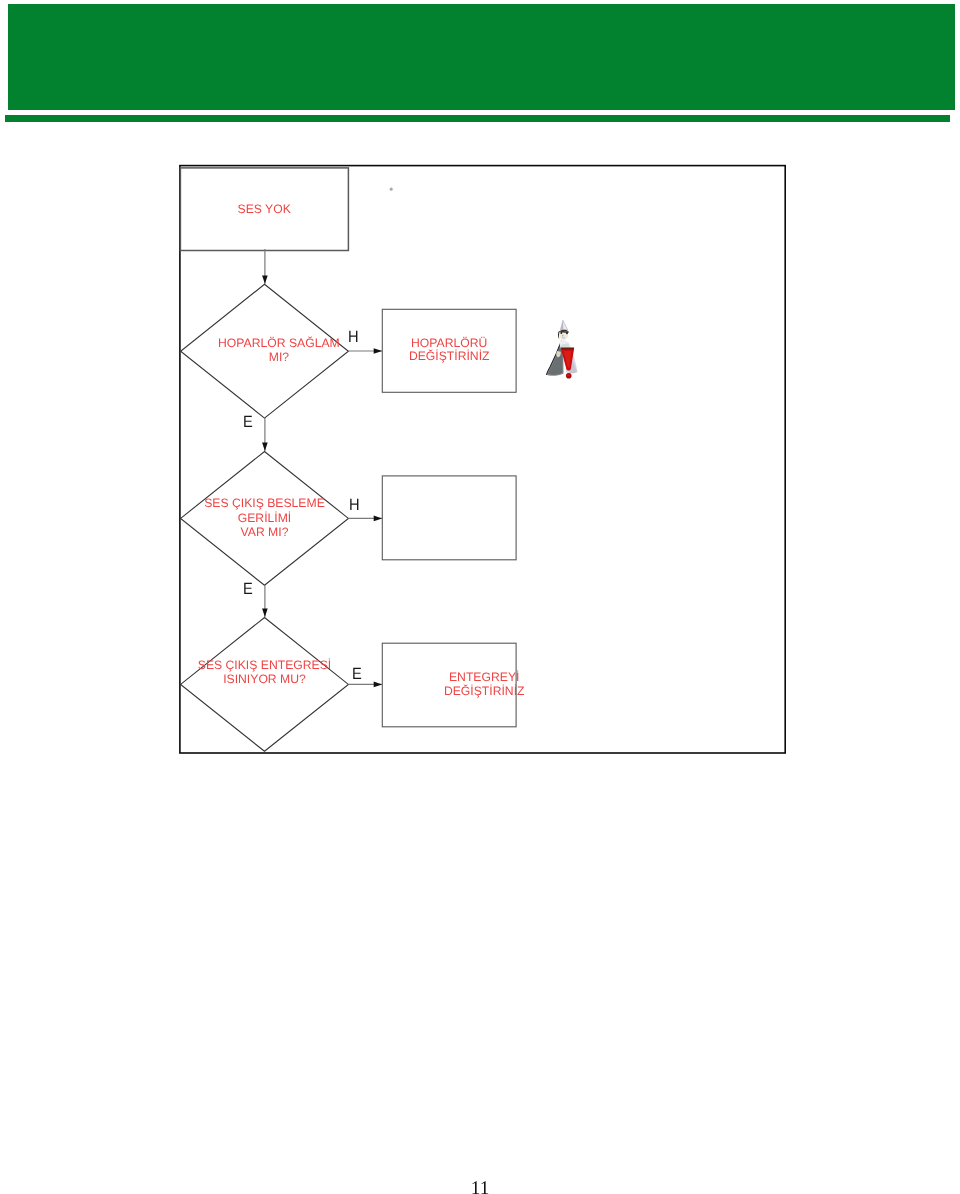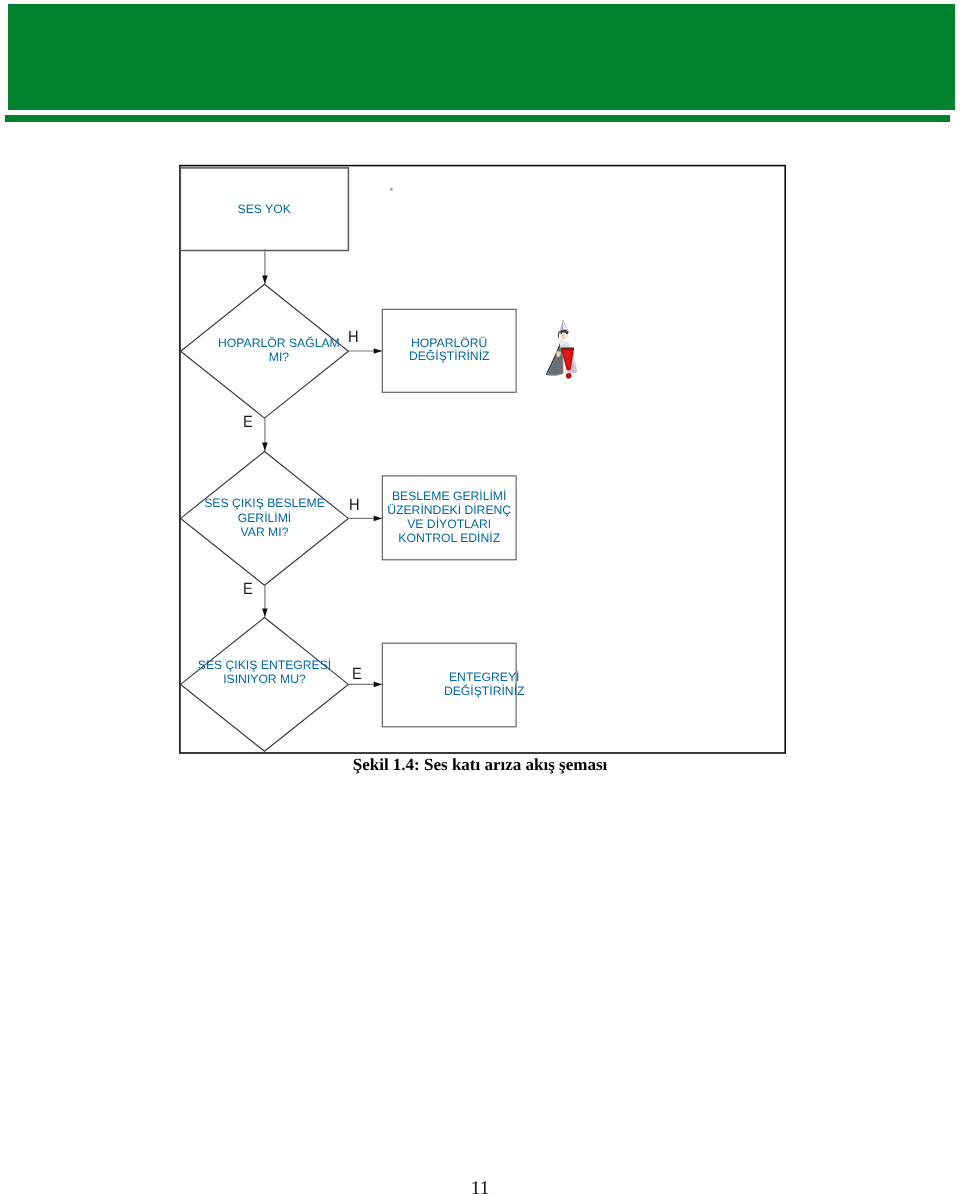--- a/index.html
+++ b/index.html
@@ -2,21 +2,21 @@
 <html><head>
 <meta charset="utf-8">
 <style>
   html,body{margin:0;padding:0;}
   body{width:960px;height:1194px;background:#fff;font-family:"Liberation Sans",sans-serif;overflow:hidden;position:relative;-webkit-font-smoothing:antialiased;text-rendering:geometricPrecision;}
   .page{position:absolute;inset:0;}
   #hdr-band{position:absolute;left:7.9px;top:3.5px;width:947.2px;height:106.8px;background:#02812f;}
   #hdr-rule{position:absolute;left:5px;top:114.8px;width:944.8px;height:6.8px;background:#02812f;}
   #fig-wrap{position:absolute;left:0;top:0;width:960px;height:1194px;}
   #fig-svg{position:absolute;left:0;top:0;}
-  .nd{position:absolute;transform:translateZ(0);text-align:center;color:#0369a1;font-size:12.2px;line-height:13.35px;white-space:nowrap;}
+  .nd{position:absolute;transform:translateZ(0);text-align:center;color:#ef4444;font-size:12.2px;line-height:13.35px;white-space:nowrap;}
   .nd-start{left:180px;top:202.6px;width:168.4px;}
   .nd-d1{left:195px;top:337.3px;width:167.8px;}
   .nd-d2{left:180.6px;top:496.4px;width:167.8px;line-height:14.2px;}
   .nd-d3{left:180.6px;top:659px;width:167.8px;line-height:13.5px;}
   .nd-r1{left:382.3px;top:336.9px;width:133.8px;}
   .nd-r2{left:382.3px;top:488.9px;width:133.8px;line-height:14px;}
   .nd-r3{left:382.3px;top:670.6px;width:133.8px;line-height:13.9px;padding-left:35px;}
   .elab{position:absolute;transform:translateZ(0) scaleX(0.9);transform-origin:left top;color:#171717;font-size:16.3px;line-height:17px;}
   .el1{left:347.9px;top:329.3px;}
   .el2{left:242.9px;top:413.5px;}
@@ -78,26 +78,20 @@
         <div>VAR MI?</div>
       </div>
     <div class="nd nd-d3">
         <div>SES ÇIKIŞ ENTEGRESİ</div>
         <div>ISINIYOR MU?</div>
       </div>
     <div class="nd nd-r1">
         <div>HOPARLÖRÜ</div>
         <div>DEĞİŞTİRİNİZ</div>
       </div>
-    <div class="nd nd-r2">
-        <div>BESLEME GERİLİMİ</div>
-        <div>ÜZERİNDEKİ DİRENÇ</div>
-        <div>VE DİYOTLARI</div>
-        <div>KONTROL EDİNİZ</div>
-      </div>
     <div class="nd nd-r3">
         <div>ENTEGREYİ</div>
         <div>DEĞİŞTİRİNİZ</div>
       </div>
     <div class="elab el1">H</div>
     <div class="elab el2">E</div>
     <div class="elab el3">H</div>
     <div class="elab el4">E</div>
     <div class="elab el5">E</div>
 
@@ -137,15 +131,14 @@
 
         <path d="M29.8 55.2 L56.2 55.2 L55.8 60 L30.6 60 Z" fill="#73120e"></path>
         <path d="M30.2 58.6 L56 58.6 L49.6 98.5 C47.8 102 42.8 102 40.8 98.5 Z" fill="#c80f0d"></path>
         <path d="M35 62 L50.5 62 L47 94.5 C46 97.5 44.2 97.5 43.4 94.5 Z" fill="#dc1a15"></path>
         <ellipse cx="45.5" cy="111.4" rx="5.6" ry="5.6" fill="#a60e0c"></ellipse>
         <ellipse cx="45" cy="110.2" rx="3.7" ry="3.5" fill="#c21412"></ellipse>
       </g>
     </svg>
   </div>
 
-  <div class="cap">Şekil 1.4: Ses katı arıza akış şeması</div>
   <div class="pgnum">11</div>
 </div>
 
 </body></html>

